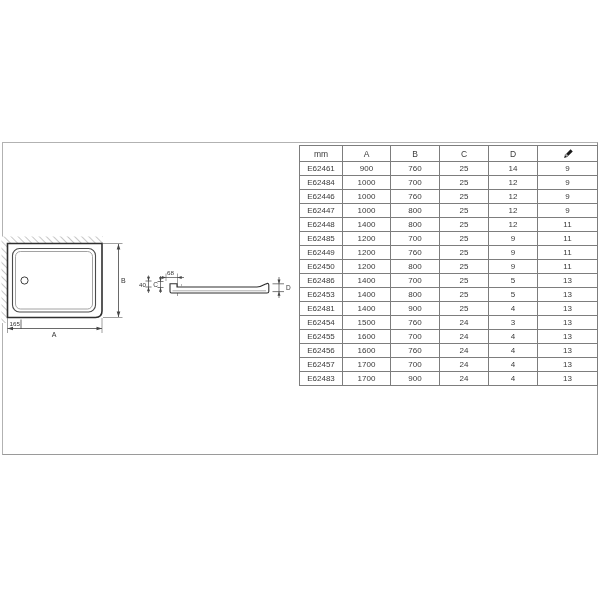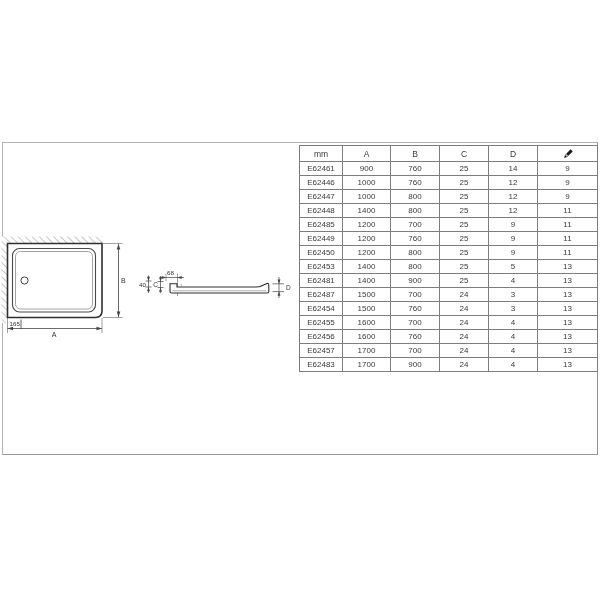--- a/index.html
+++ b/index.html
@@ -142,20 +142,28 @@
   <tbody>
       <tr>
     <td>E62461</td>
     <td>900</td>
     <td>760</td>
     <td>25</td>
     <td>14</td>
     <td>9</td>
   </tr>
       <tr>
+    <td>E62484</td>
+    <td>1000</td>
+    <td>700</td>
+    <td>25</td>
+    <td>12</td>
+    <td>9</td>
+  </tr>
+      <tr>
     <td>E62446</td>
     <td>1000</td>
     <td>760</td>
     <td>25</td>
     <td>12</td>
     <td>9</td>
   </tr>
       <tr>
     <td>E62447</td>
     <td>1000</td>
@@ -190,41 +198,41 @@
   </tr>
       <tr>
     <td>E62450</td>
     <td>1200</td>
     <td>800</td>
     <td>25</td>
     <td>9</td>
     <td>11</td>
   </tr>
       <tr>
+    <td>E62486</td>
+    <td>1400</td>
+    <td>700</td>
+    <td>25</td>
+    <td>5</td>
+    <td>13</td>
+  </tr>
+      <tr>
     <td>E62453</td>
     <td>1400</td>
     <td>800</td>
     <td>25</td>
     <td>5</td>
     <td>13</td>
   </tr>
       <tr>
     <td>E62481</td>
     <td>1400</td>
     <td>900</td>
     <td>25</td>
     <td>4</td>
-    <td>13</td>
-  </tr>
-      <tr>
-    <td>E62487</td>
-    <td>1500</td>
-    <td>700</td>
-    <td>24</td>
-    <td>3</td>
     <td>13</td>
   </tr>
       <tr>
     <td>E62454</td>
     <td>1500</td>
     <td>760</td>
     <td>24</td>
     <td>3</td>
     <td>13</td>
   </tr>

